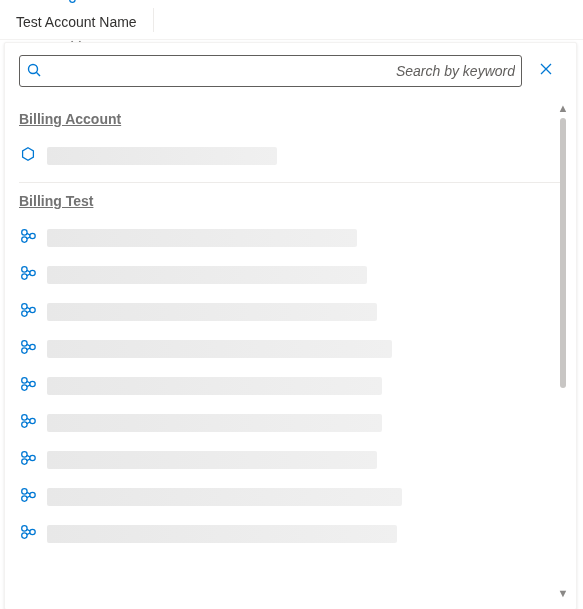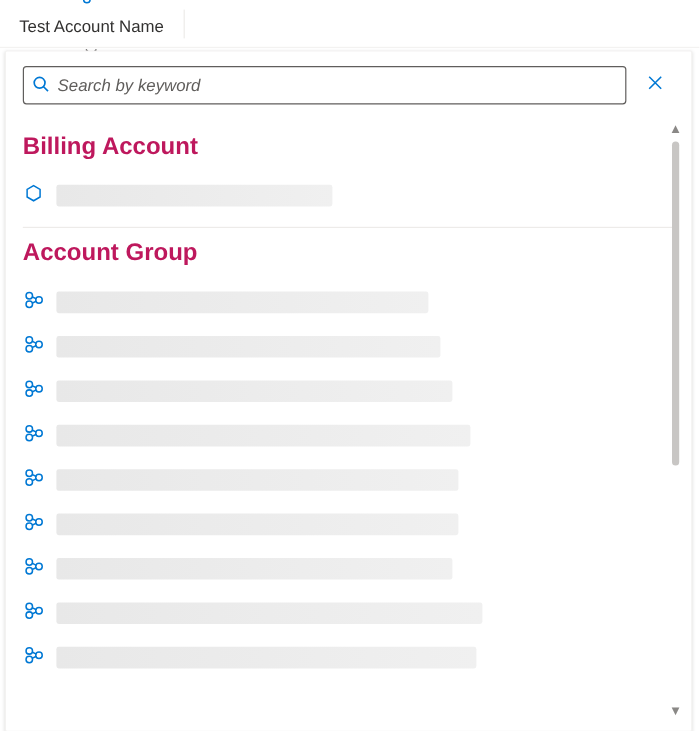--- a/index.html
+++ b/index.html
@@ -64,20 +64,21 @@
       gap: 6px;
     }
     .search-box input {
       flex: 1;
       border: none;
       outline: none;
       font-size: 14px;
       font-style: italic;
       color: #0f766e;
       background: transparent;
+      text-align: right;
     }
     .search-box input::placeholder {
       font-style: italic;
       color: #605e5c;
     }
     .close-btn {
       width: 32px;
       height: 32px;
       display: flex;
       align-items: center;
@@ -90,24 +91,25 @@
       margin-top: 14px;
       height: 500px;
       position: relative;
     }
     .results-scroll {
       height: 100%;
       overflow: hidden;
       position: relative;
     }
     .section-header {
-      color: #be185d;
+      color: #737373;
       font-weight: 600;
-      font-size: 20px;
+      font-size: 14px;
       margin: 10px 0 10px 0;
+      text-decoration: underline;
     }
     .result-item {
       display: flex;
       align-items: center;
       gap: 10px;
       padding: 8px 0;
       cursor: pointer;
     }
     .hr {
       height: 1px;
@@ -198,21 +200,21 @@
       <div class="section-header">Billing Account</div>
       <div id="billing-account-items">
           <div class="result-item">
             <span class="ico"><svg width="18" height="18" viewBox="0 0 20 20">
                 <polygon points="10,3 16,6.5 16,13.5 10,17 4,13.5 4,6.5" fill="none" stroke="#0078d4" stroke-width="1.4"></polygon>
               </svg></span>
             <div class="redacted" style="width:230px"></div>
           </div>
         </div>
       <div class="hr"></div>
-      <div class="section-header">Account Group</div>
+      <div class="section-header">Billing Test</div>
       <div id="billing-group-items">
           <div class="result-item">
             <span class="ico"><svg width="18" height="18" viewBox="0 0 20 20">
                 <g stroke="#0078d4" stroke-width="1.4" fill="none">
                   <circle cx="6" cy="6" r="3"></circle>
                   <circle cx="6" cy="14" r="3"></circle>
                   <circle cx="15" cy="10" r="3"></circle>
                   <path d="M8.6 7 L12.5 9 M8.6 13 L12.5 11"></path>
                 </g>
               </svg></span>

